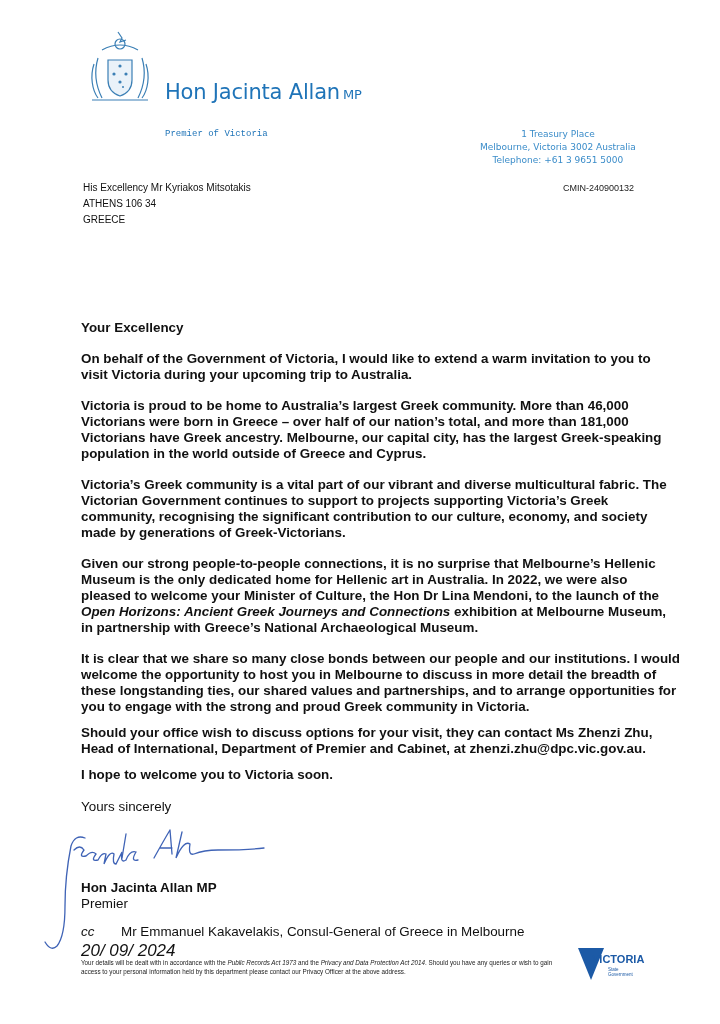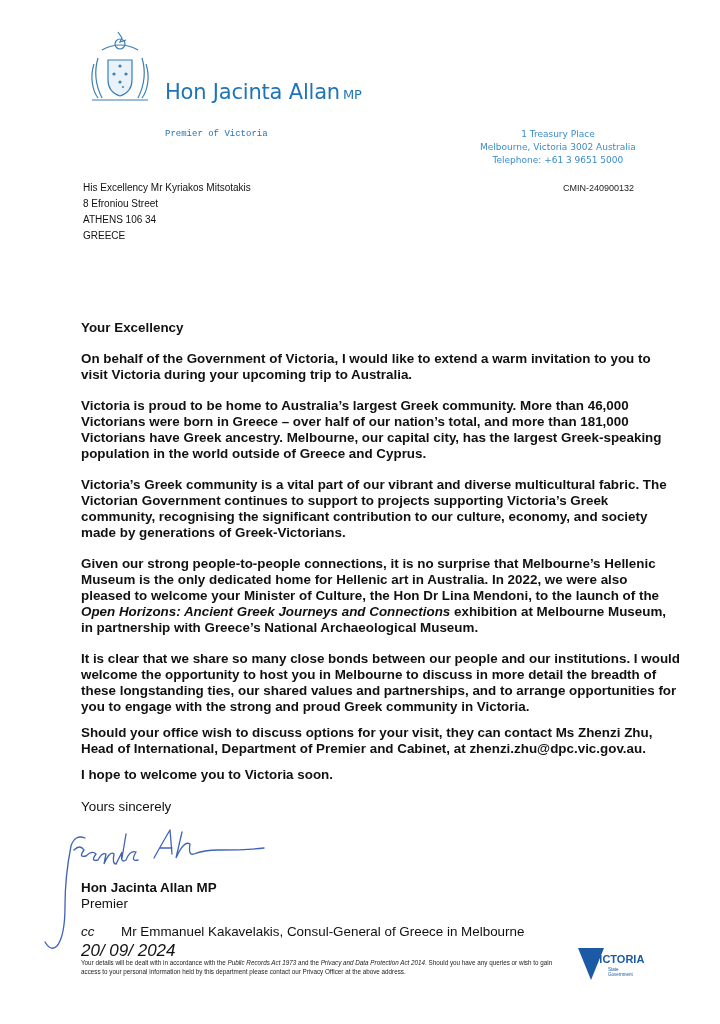--- a/index.html
+++ b/index.html
@@ -54,21 +54,20 @@
 <div class="abs addr">
   <div>1 Treasury Place</div>
   <div>Melbourne, Victoria 3002 Australia</div>
   <div>Telephone: +61 3 9651 5000</div>
 </div>
 
 <div class="abs ref">CMIN-240900132</div>
 
 <div class="abs recipient">
   <div>His Excellency Mr Kyriakos Mitsotakis</div>
-  <div>8 Efroniou Street</div>
   <div>ATHENS 106 34</div>
   <div>GREECE</div>
 </div>
 
 <div class="abs body">
   <p>Your Excellency</p>
   <p>On behalf of the Government of Victoria, I would like to extend a warm invitation to you to visit Victoria during your upcoming trip to Australia.</p>
   <p>Victoria is proud to be home to Australia’s largest Greek community. More than 46,000 Victorians were born in Greece – over half of our nation’s total, and more than 181,000 Victorians have Greek ancestry. Melbourne, our capital city, has the largest Greek-speaking population in the world outside of Greece and Cyprus.</p>
   <p>Victoria’s Greek community is a vital part of our vibrant and diverse multicultural fabric. The Victorian Government continues to support to projects supporting Victoria’s Greek community, recognising the significant contribution to our culture, economy, and society made by generations of Greek-Victorians.</p>
   <p><span>Given our strong people-to-people connections, it is no surprise that Melbourne’s Hellenic Museum is the only dedicated home for Hellenic art in Australia. In 2022, we were also pleased to welcome your Minister of Culture, the Hon Dr Lina Mendoni, to the launch of the </span><em>Open Horizons: Ancient Greek Journeys and Connections</em><span> exhibition at Melbourne Museum, in partnership with Greece’s National Archaeological Museum.</span></p>

